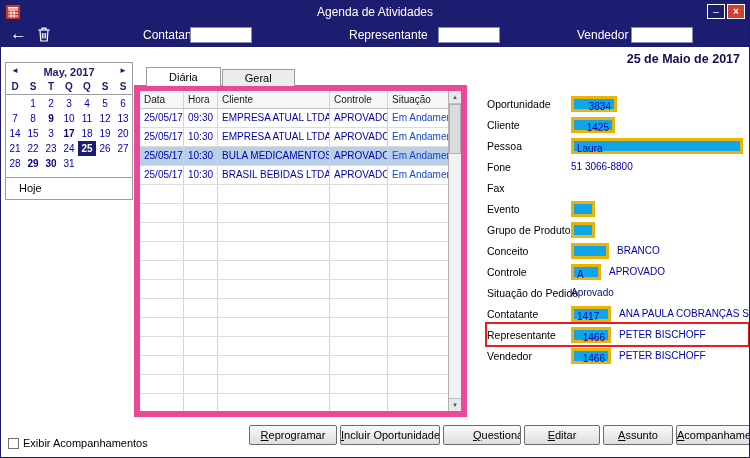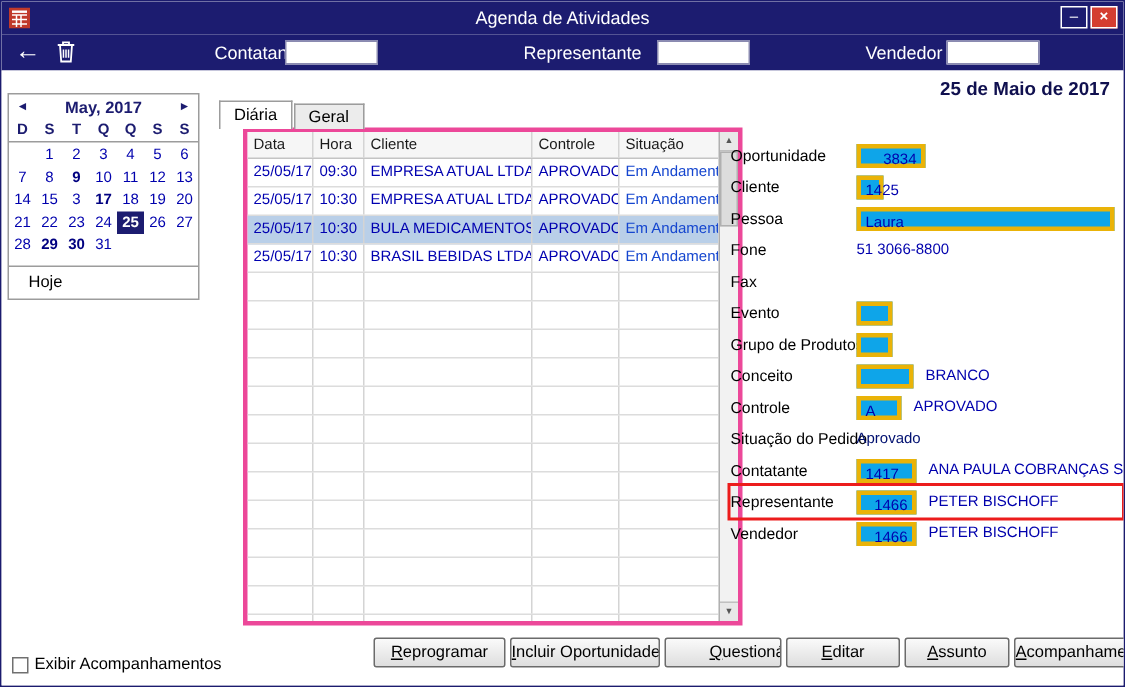--- a/index.html
+++ b/index.html
@@ -42,27 +42,27 @@
   .cal-grid { display: grid; grid-template-columns: repeat(7,1fr); grid-auto-rows: 15px;
               font-size: 10px; color: #0000ad; text-align: center; padding-top: 1px; }
   .cal-cell { line-height: 15px; }
   .cal-cell.bold { font-weight: bold; color: #000080; }
   .cal-cell.sel { background: #1c1c70; color: #fff; font-weight: bold; }
   .cal-sep { border-top: 1px solid #9c9c9c; margin-top: 6px; }
   .cal-today { height: 21px; line-height: 21px; padding-left: 13px; font-size: 11px; color: #000; }
 
   
   .tabs { position: absolute; left: 145px; top: 20px; height: 19px; display: flex; align-items: flex-end; z-index: 3; }
-  .tab { font-size: 11px; height: 17px; line-height: 16px; padding: 0 9px; background: #ececec;
+  .tab { font-size: 11px; height: 17px; line-height: 16px; padding: 0 22px; background: #ececec;
          border: 1px solid #9c9c9c; border-bottom: none; margin-right: 1px; }
   .tab.active { height: 19px; line-height: 18px; background: #fff; }
 
   
-  .tablewrap { position: absolute; left: 161px; top: 38px; width: 333px; height: 332px;
-               border: 3px solid #ec4899; background: #fff; display: flex; }
+  .tablewrap { position: absolute; left: 133px; top: 38px; width: 333px; height: 332px;
+               border: 6px solid #ec4899; background: #fff; display: flex; }
   .grid-area { flex: 1; overflow: hidden; }
   .thead { display: flex; height: 18px; background: #f6f6f6; border-bottom: 1px solid #c4c4c4;
            font-size: 10px; color: #1a1a1a; }
   .thead .cell { line-height: 17px; }
   .cell { padding-left: 4px; border-right: 1px solid #d4d4d4; white-space: nowrap; overflow: hidden; }
   .c0 { width: 44px; } .c1 { width: 34px; } .c2 { width: 112px; } .c3 { width: 58px; }
   .c4 { flex: 1; border-right: none; }
   .trow { display: flex; height: 19px; border-bottom: 1px solid #dcdcdc; font-size: 10px; color: #0000b0; }
   .trow .cell { line-height: 18px; }
   .trow .c4 { color: #1546cf; }
@@ -77,21 +77,21 @@
   .sb-thumb { position: absolute; left: 0; right: 0; top: 0; height: 50px; background: #dcdcdc; border: 1px solid #b0b0b0; }
 
   
   .details { position: absolute; left: 486px; top: 46px; width: 261px; }
   .frow { display: flex; align-items: center; height: 21px; position: relative; }
   .frow.hl { outline: 2px solid #ec1c1c; }
   .flabel { width: 84px; min-width: 84px; font-size: 10.5px; color: #000; white-space: nowrap; }
   .fbox { height: 16px; border: 3px solid #eab308; background: #0ea5e9; font-size: 10px; color: #0000ad;
           padding: 1px 3px 0; line-height: 13px; flex: none; }
   .k-oportunidade .fbox { width: 46px; text-align: right; }
-  .k-cliente .fbox { width: 18px; text-align: right; }
+  .k-cliente .fbox { width: 44px; text-align: right; }
   .k-pessoa .fbox { width: 172px; }
   .k-evento .fbox { width: 24px; }
   .k-grupo .fbox { width: 24px; }
   .k-conceito .fbox { width: 38px; }
   .k-controle .fbox { width: 30px; }
   .k-contatante .fbox { width: 40px; text-align: left; }
   .k-representante .fbox { width: 40px; text-align: right; }
   .k-vendedor .fbox { width: 40px; text-align: right; }
   .fval { margin-left: 8px; font-size: 10px; color: #0000ad; white-space: nowrap; }
   .fval.nobox { margin-left: 0; }

